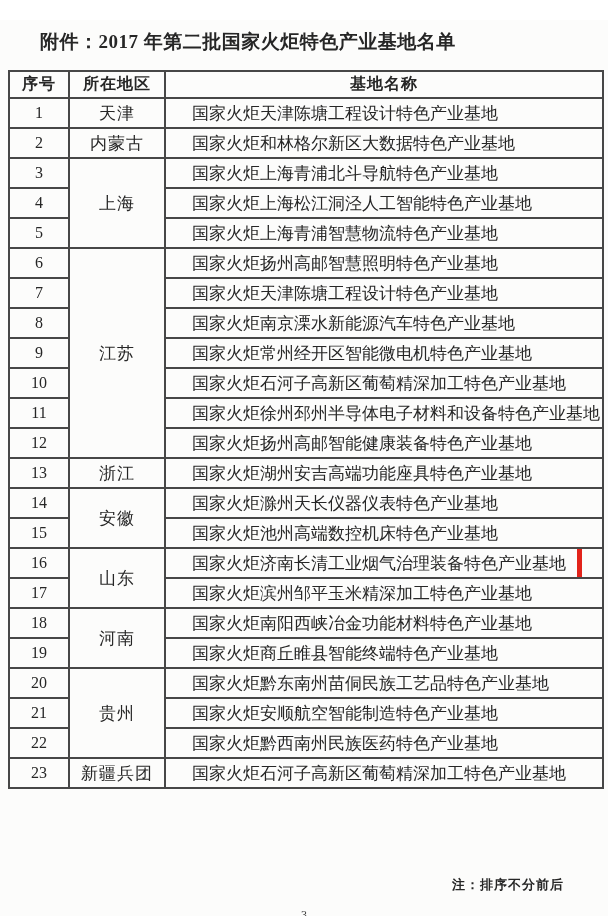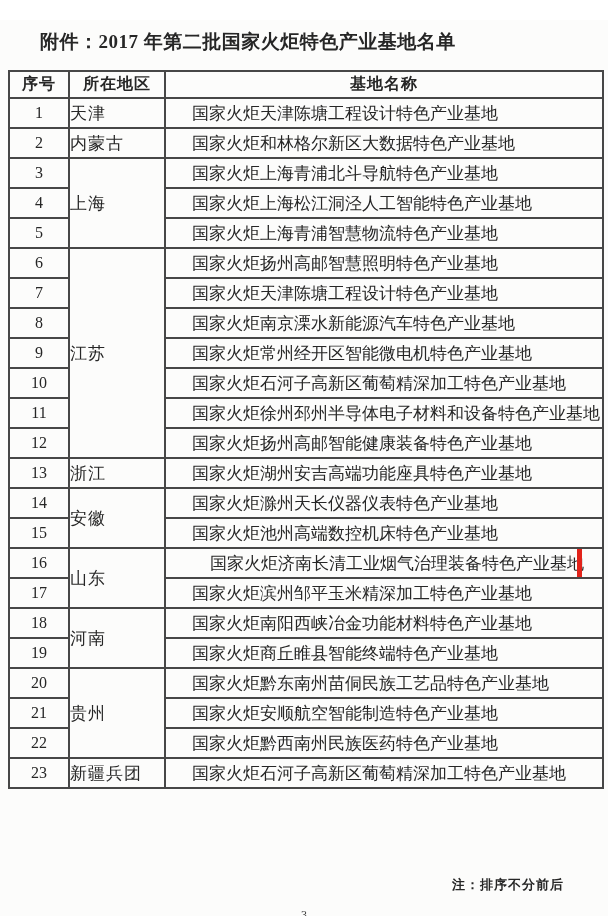--- a/index.html
+++ b/index.html
@@ -22,23 +22,23 @@
   }
   col.c1 { width:60px; }
   col.c2 { width:96px; }
   th, td { border:2px solid var(--border,#474747); overflow:hidden; }
   th {
     height:27px; font-size:16px; font-weight:bold;
     text-align:center; letter-spacing:1px;
   }
   td { height:30px; font-size:17px; }
   td.no { text-align:center; font-size:16px; font-family:"Liberation Serif","DejaVu Serif",serif; }
-  td.region { letter-spacing:1px; }
+  td.region { text-align:center; letter-spacing:1px; }
   td.base { text-align:left; padding-left:26px; white-space:nowrap; }
-  td.hl { position:relative;text-align:center; }
+  td.hl { position:relative; }
   td.hl::after {
     content:""; position:absolute;
     left:-9px; top:-10px; bottom:-8px; right:20px;
     border:5px solid var(--hl,#e2231a);
     z-index:4; pointer-events:none;
   }
   .note {
     position:absolute; right:44px; top:856px;
     font-size:13px; font-weight:bold; letter-spacing:1px;
     white-space:nowrap;

